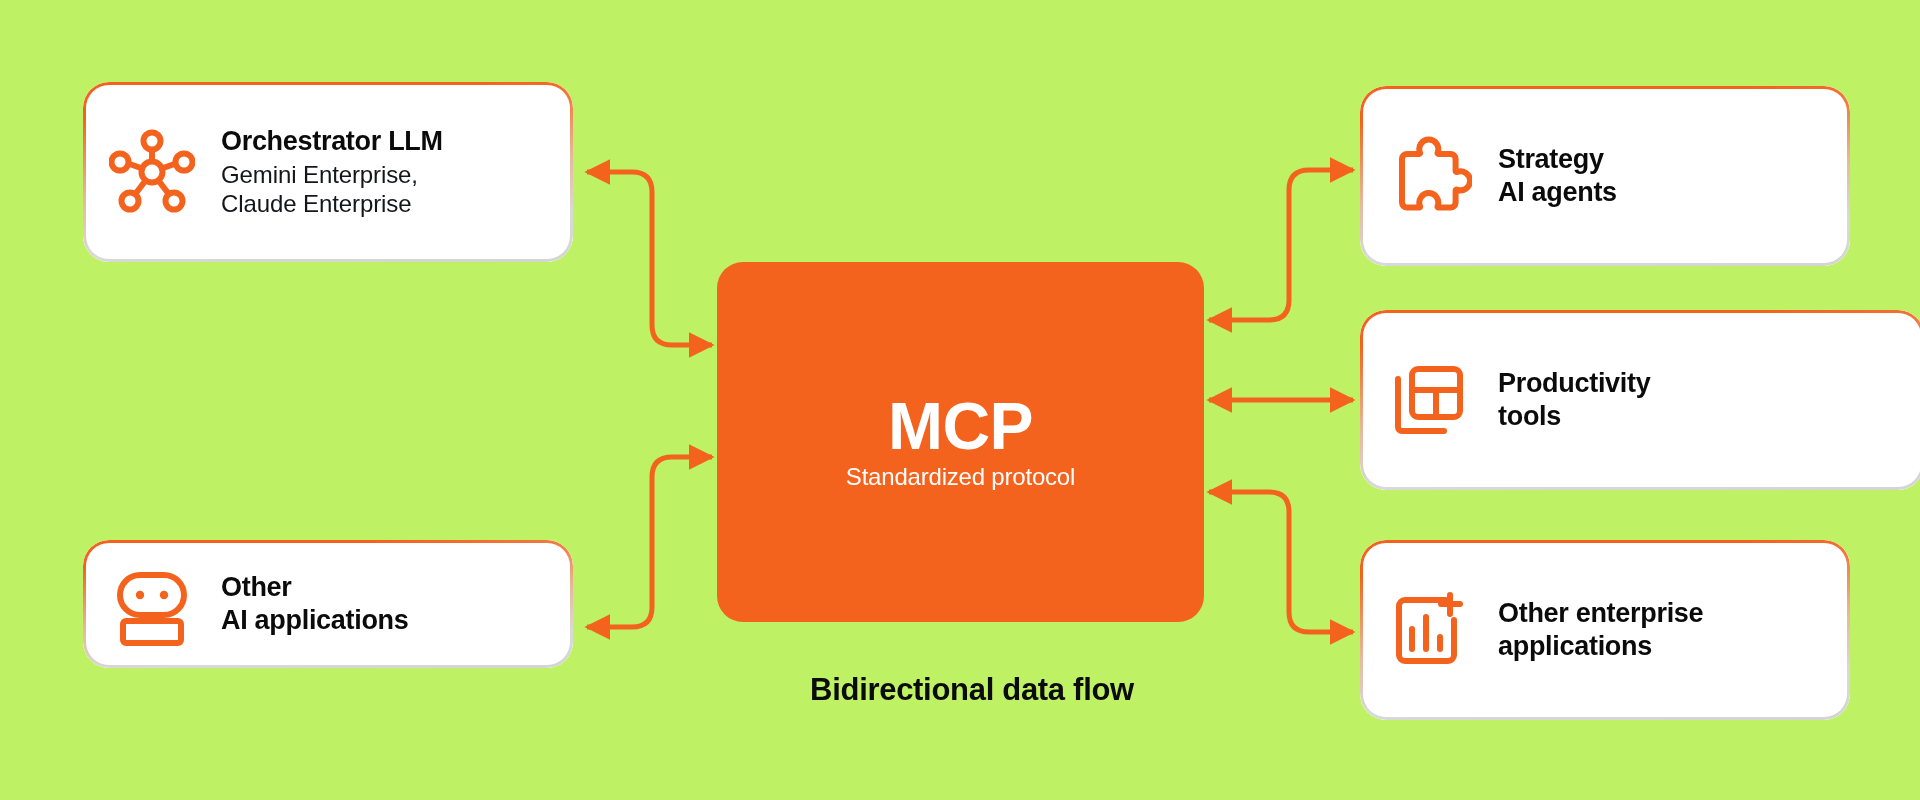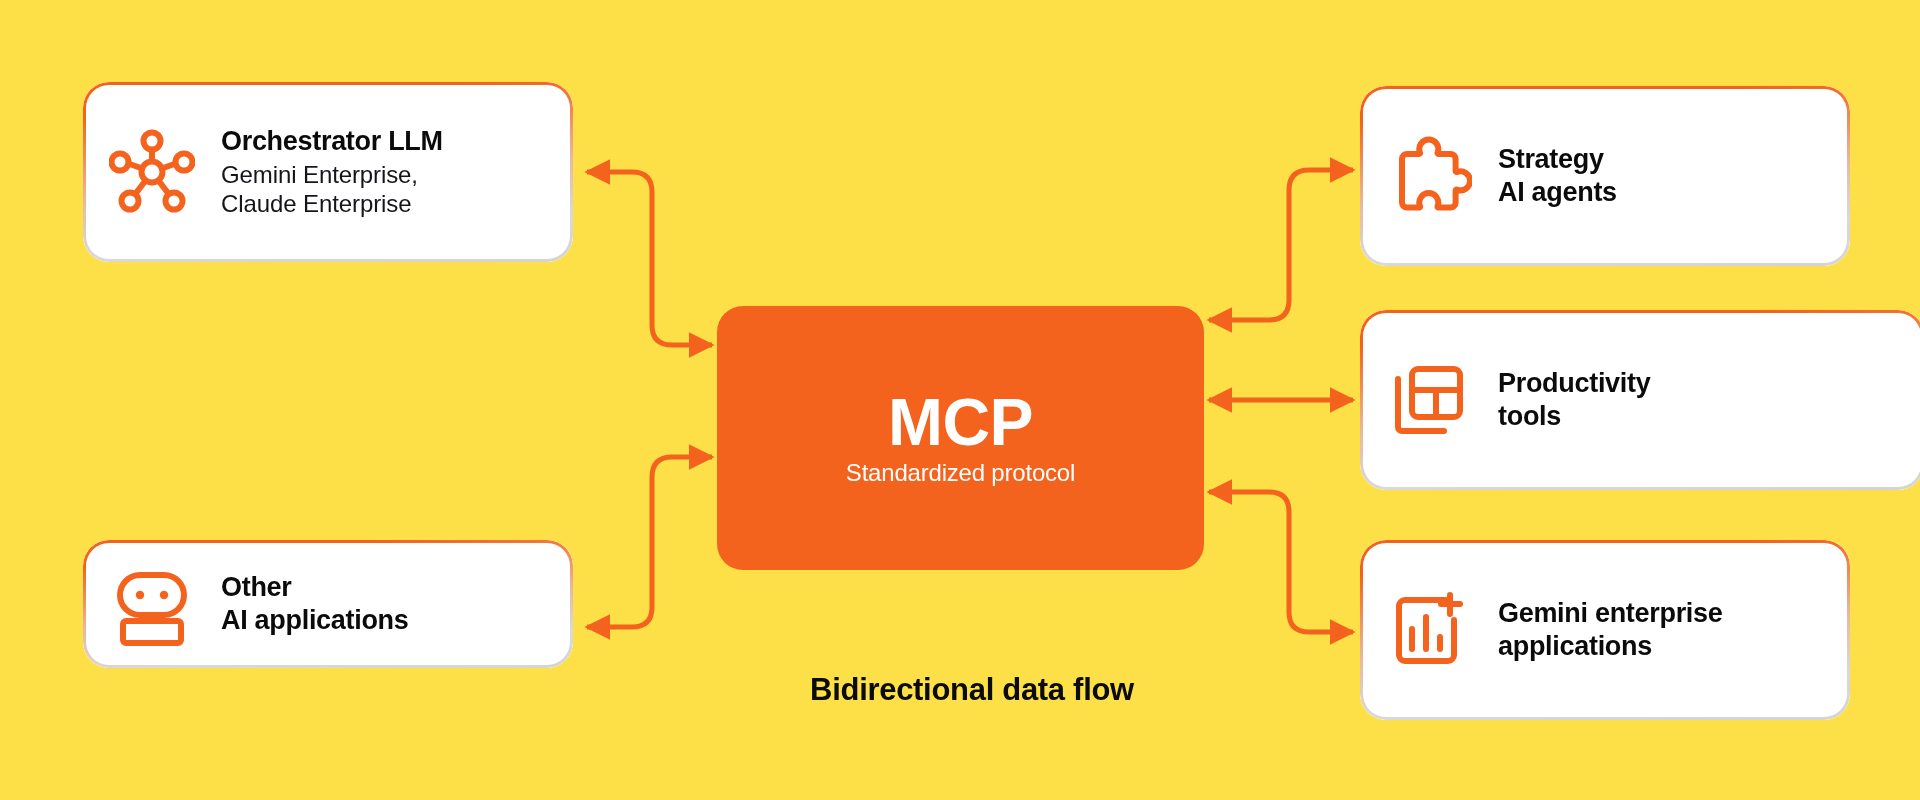--- a/index.html
+++ b/index.html
@@ -2,21 +2,21 @@
 <html><head>
 <meta charset="utf-8">
 <style>
   * { box-sizing: border-box; margin: 0; padding: 0; }
   html, body {
     width: 1920px; height: 800px;
     background: #ffffff;
     font-family: "Liberation Sans", sans-serif;
     overflow: hidden;
   }
-  #stage { position: relative; width: 1920px; height: 800px; background: #fde047; }
+  #stage { position: relative; width: 1920px; height: 800px; background: #bef264; }
 
   
   #connectors { position: absolute; inset: 0; width: 1920px; height: 800px; z-index: 1; }
 
   
   .card {
     position: absolute;
     z-index: 2;
     border-radius: 26px;
     background: #ffffff;
@@ -56,27 +56,26 @@
   #card-other-ai     { left: 83px;  top: 540px; width: 490px; height: 128px; }
 
   
   #card-strategy     { left: 1360px; top: 86px;  width: 490px; height: 180px; }
   #card-productivity { left: 1360px; top: 310px; width: 564px; height: 180px; }
   #card-other-ent    { left: 1360px; top: 540px; width: 490px; height: 180px; }
 
   
   #hub {
     position: absolute; z-index: 2;
-    left: 717px; top: 262px; width: 487px; height: 264px;
+    left: 717px; top: 262px; width: 487px; height: 360px;
     background: #F4631E;
     border-radius: 26px;
     display: flex; flex-direction: column;
     align-items: center; justify-content: center;
     gap: 4px;
-    margin-top: 44px;
   }
   #hub-title {
     font-size: 66px; font-weight: 700; color: #ffffff;
     letter-spacing: -0.5px; line-height: 1;
   }
   #hub-sub {
     font-size: 24px; font-weight: 400; color: #ffffff;
     letter-spacing: -0.2px; line-height: 1.2;
   }
 
@@ -193,20 +192,20 @@
   <div class="card" id="card-other-ent">
     <svg class="card-icon" width="86" height="86" viewBox="0 0 86 86" xmlns="http://www.w3.org/2000/svg">
       <path d="M 60 13 H 19 a 6 6 0 0 0 -6 6 V 68 a 6 6 0 0 0 6 6 H 62 a 6 6 0 0 0 6 -6 V 33" fill="none" stroke="#F4631E" stroke-width="6" stroke-linecap="round"></path>
       <line x1="26" y1="62" x2="26" y2="42" stroke="#F4631E" stroke-width="6" stroke-linecap="round"></line>
       <line x1="40" y1="62" x2="40" y2="30" stroke="#F4631E" stroke-width="6" stroke-linecap="round"></line>
       <line x1="54" y1="62" x2="54" y2="50" stroke="#F4631E" stroke-width="6" stroke-linecap="round"></line>
       <line x1="64" y1="8" x2="64" y2="27" stroke="#F4631E" stroke-width="6" stroke-linecap="round"></line>
       <line x1="55" y1="17" x2="74" y2="17" stroke="#F4631E" stroke-width="6" stroke-linecap="round"></line>
     </svg>
     <div class="card-text">
-      <div class="card-title">Gemini enterprise
+      <div class="card-title">Other enterprise
 applications</div>
     </div>
   </div>
 
   <div id="caption">Bidirectional data flow</div>
 
 </div>
 
 </body></html>

